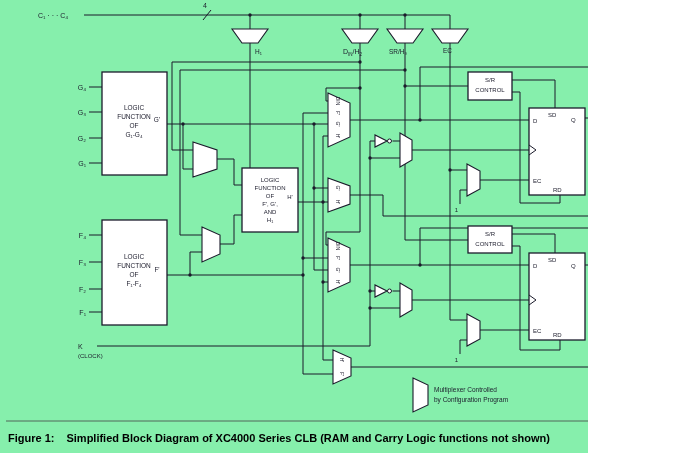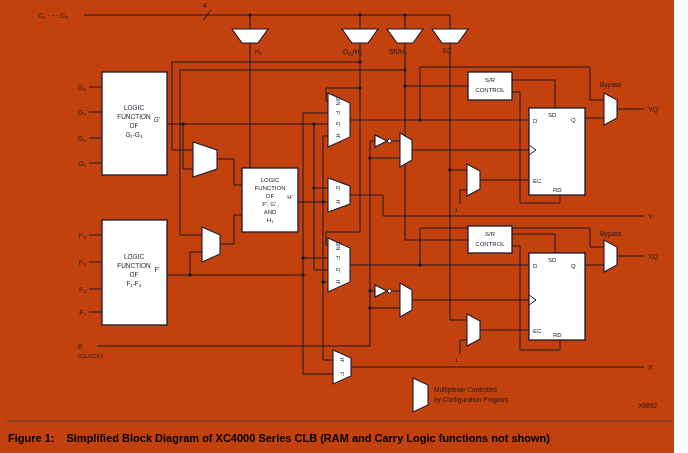--- a/index.html
+++ b/index.html
@@ -1,16 +1,16 @@
 <!DOCTYPE html>
 <html><head>
 <meta charset="utf-8">
 <style>
   html,body{margin:0;padding:0;background:#fff;}
-  .page{position:relative;width:674px;height:453px;background:#c2410c;overflow:hidden;}
+  .page{position:relative;width:588px;height:453px;background:#86efac;overflow:hidden;}
   svg text{font-family:"Liberation Sans","DejaVu Sans",sans-serif;fill:#1b1b2b;}
   svg .cap{fill:#000;font-weight:bold;}
 </style>
 </head>
 <body>
 
 <div class="page">
 <svg width="688" height="453" viewBox="0 0 688 453">
 
   <g stroke="#1b1b2b" stroke-width="1" fill="none">

